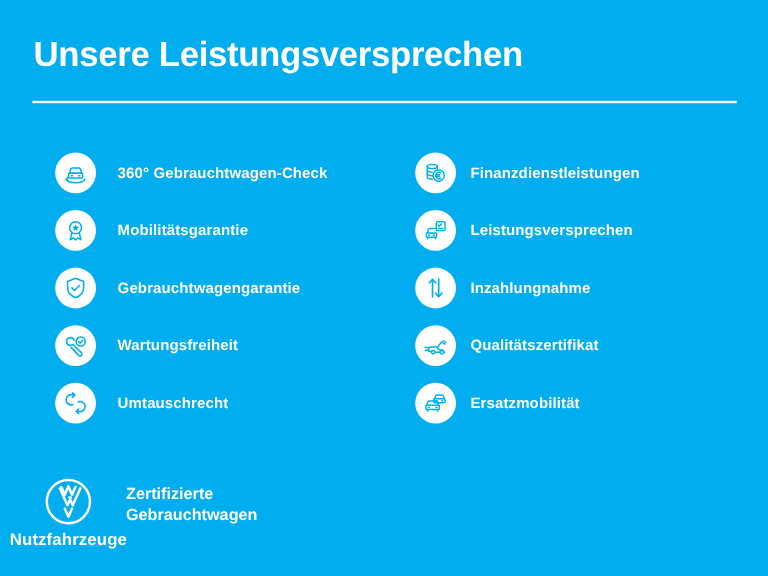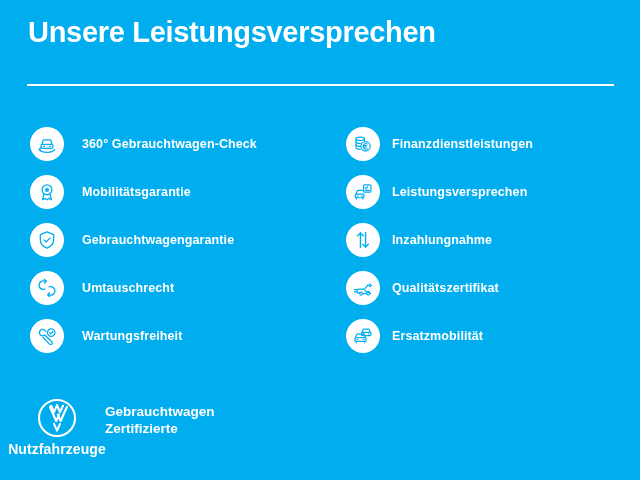--- a/index.html
+++ b/index.html
@@ -18,42 +18,42 @@
     width: 640px;
     height: 480px;
     background: #00ADEF;
     box-sizing: border-box;
   }
 
   
   #title {
     position: absolute;
     left: 28px;
-    top: 16px;
+    top: 30px;
     font-size: 29px;
     font-weight: bold;
     color: #FFFFFF;
     letter-spacing: -0.3px;
     white-space: nowrap;
   }
   #title-rule {
     position: absolute;
     left: 27px;
     top: 84px;
     width: 587px;
     height: 2px;
     background: #FFFFFF;
   }
 
   
   .column {
     position: absolute;
     top: 127px;
   }
-  #column-left  { left: 30px;  width: 300px; }
+  #column-left  { left: 46px;  width: 300px; }
   #column-right { left: 346px; width: 270px; }
 
   .benefit-row {
     display: flex;
     align-items: center;
     height: 34px;
     margin-bottom: 14px;
   }
   .benefit-icon {
     flex: 0 0 auto;
@@ -152,40 +152,40 @@
         <svg viewBox="0 0 24 24" fill="none" stroke="#00ADEF" stroke-width="1.4" stroke-linecap="round" stroke-linejoin="round">
           <path d="M12 3.2 L19.3 6.1 v5.6 c0 4.2 -3.1 7.4 -7.3 9.1 -4.2 -1.7 -7.3 -4.9 -7.3 -9.1 V6.1 Z"></path>
           <path d="M8.7 11.9 L11 14.2 L15.4 9.7"></path>
         </svg>
       </span>
       <span class="benefit-label">Gebrauchtwagengarantie</span>
     </div>
 
     <div class="benefit-row">
       <span class="benefit-icon">
+        <svg viewBox="0 0 24 24" fill="none" stroke="#00ADEF" stroke-width="1.4" stroke-linecap="round" stroke-linejoin="round">
+          <path d="M10.6 7.2 a3.5 3.5 0 1 0 -3.3 4.6 a3.5 3.5 0 0 0 2.2 -0.8"></path>
+          <path d="M9.9 11.2 L17.5 18.6 a1.8 1.8 0 0 1 -2.5 2.5 L7.9 13.6"></path>
+          <circle cx="16.6" cy="8.3" r="4.1"></circle>
+          <path d="M14.8 8.3 L16.1 9.7 L18.5 7.1"></path>
+        </svg>
+      </span>
+      <span class="benefit-label">Wartungsfreiheit</span>
+    </div>
+
+    <div class="benefit-row">
+      <span class="benefit-icon">
         <svg viewBox="0 0 24 24" fill="none" stroke="#00ADEF" stroke-width="1.5" stroke-linecap="round" stroke-linejoin="round">
           <path d="M9.6 4.6 a4.6 4.6 0 1 0 0 8.6"></path>
           <path d="M14.4 10.8 a4.6 4.6 0 1 1 0 8.6"></path>
           <path d="M9.2 2.6 L11.3 4.7 L9.2 6.7"></path>
           <path d="M14.8 17.3 L12.7 19.4 L14.8 21.4"></path>
         </svg>
       </span>
       <span class="benefit-label">Umtauschrecht</span>
-    </div>
-
-    <div class="benefit-row">
-      <span class="benefit-icon">
-        <svg viewBox="0 0 24 24" fill="none" stroke="#00ADEF" stroke-width="1.4" stroke-linecap="round" stroke-linejoin="round">
-          <path d="M10.6 7.2 a3.5 3.5 0 1 0 -3.3 4.6 a3.5 3.5 0 0 0 2.2 -0.8"></path>
-          <path d="M9.9 11.2 L17.5 18.6 a1.8 1.8 0 0 1 -2.5 2.5 L7.9 13.6"></path>
-          <circle cx="16.6" cy="8.3" r="4.1"></circle>
-          <path d="M14.8 8.3 L16.1 9.7 L18.5 7.1"></path>
-        </svg>
-      </span>
-      <span class="benefit-label">Wartungsfreiheit</span>
     </div>
 
   </div>
 
   <div id="column-right" class="column">
 
     <div class="benefit-row">
       <span class="benefit-icon">
         <svg viewBox="0 0 24 24" fill="none" stroke="#00ADEF" stroke-width="1.3" stroke-linecap="round" stroke-linejoin="round">
           <ellipse cx="9" cy="6.3" rx="4.6" ry="1.9"></ellipse>
@@ -265,18 +265,18 @@
     <div id="brand-mark">
       <svg id="vw-roundel" width="40" height="40" viewBox="0 0 40 40">
         <circle cx="20" cy="20" r="18" fill="none" stroke="#FFFFFF" stroke-width="2.1"></circle>
         <path d="M20 7.2 L23.0 14.2 L25.9 7.8 M20 7.2 L17.0 14.2 L14.1 7.8
                  M13.0 9.0 L19.2 23.0 L22.0 16.6 M20.8 16.6 L23.6 23.0 L29.9 9.0
                  M17.0 25.9 L20 32.6 L23.0 25.9" fill="none" stroke="#FFFFFF" stroke-width="2.1" stroke-linecap="round" stroke-linejoin="round"></path>
       </svg>
       <div id="brand-subline">Nutzfahrzeuge</div>
     </div>
     <div id="footer-text">
+      <div>Zertifizierte</div>
       <div>Gebrauchtwagen</div>
-      <div>Zertifizierte</div>
     </div>
   </div>
 
 </div>
 
 </body></html>

